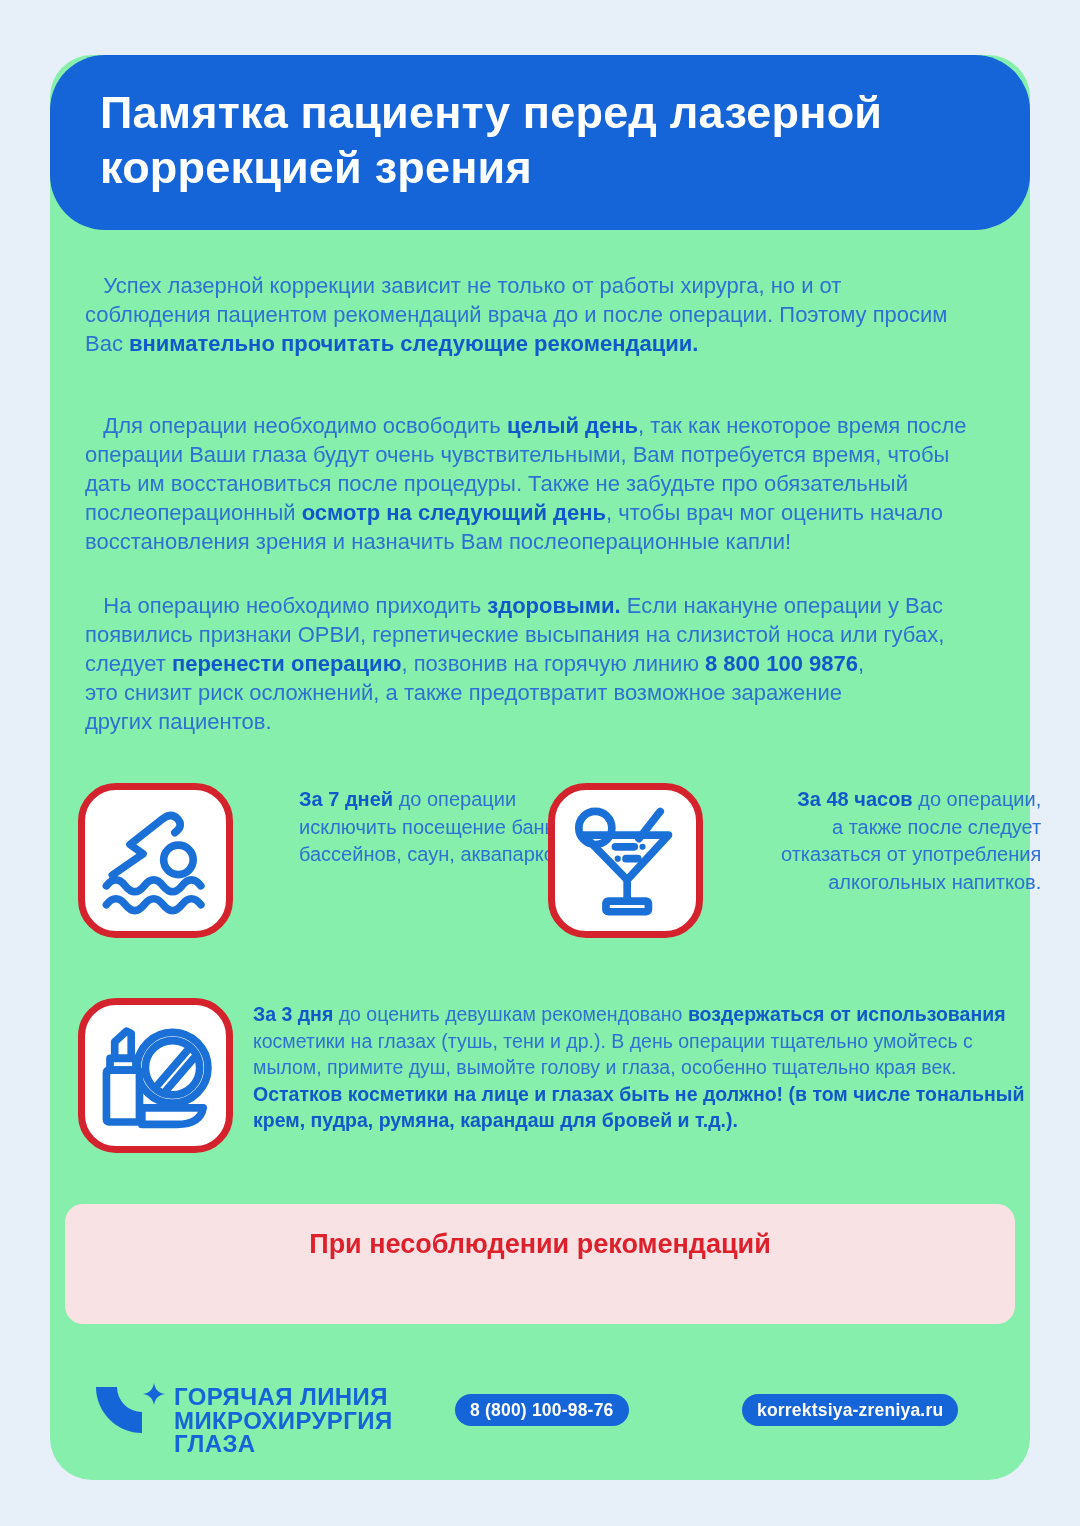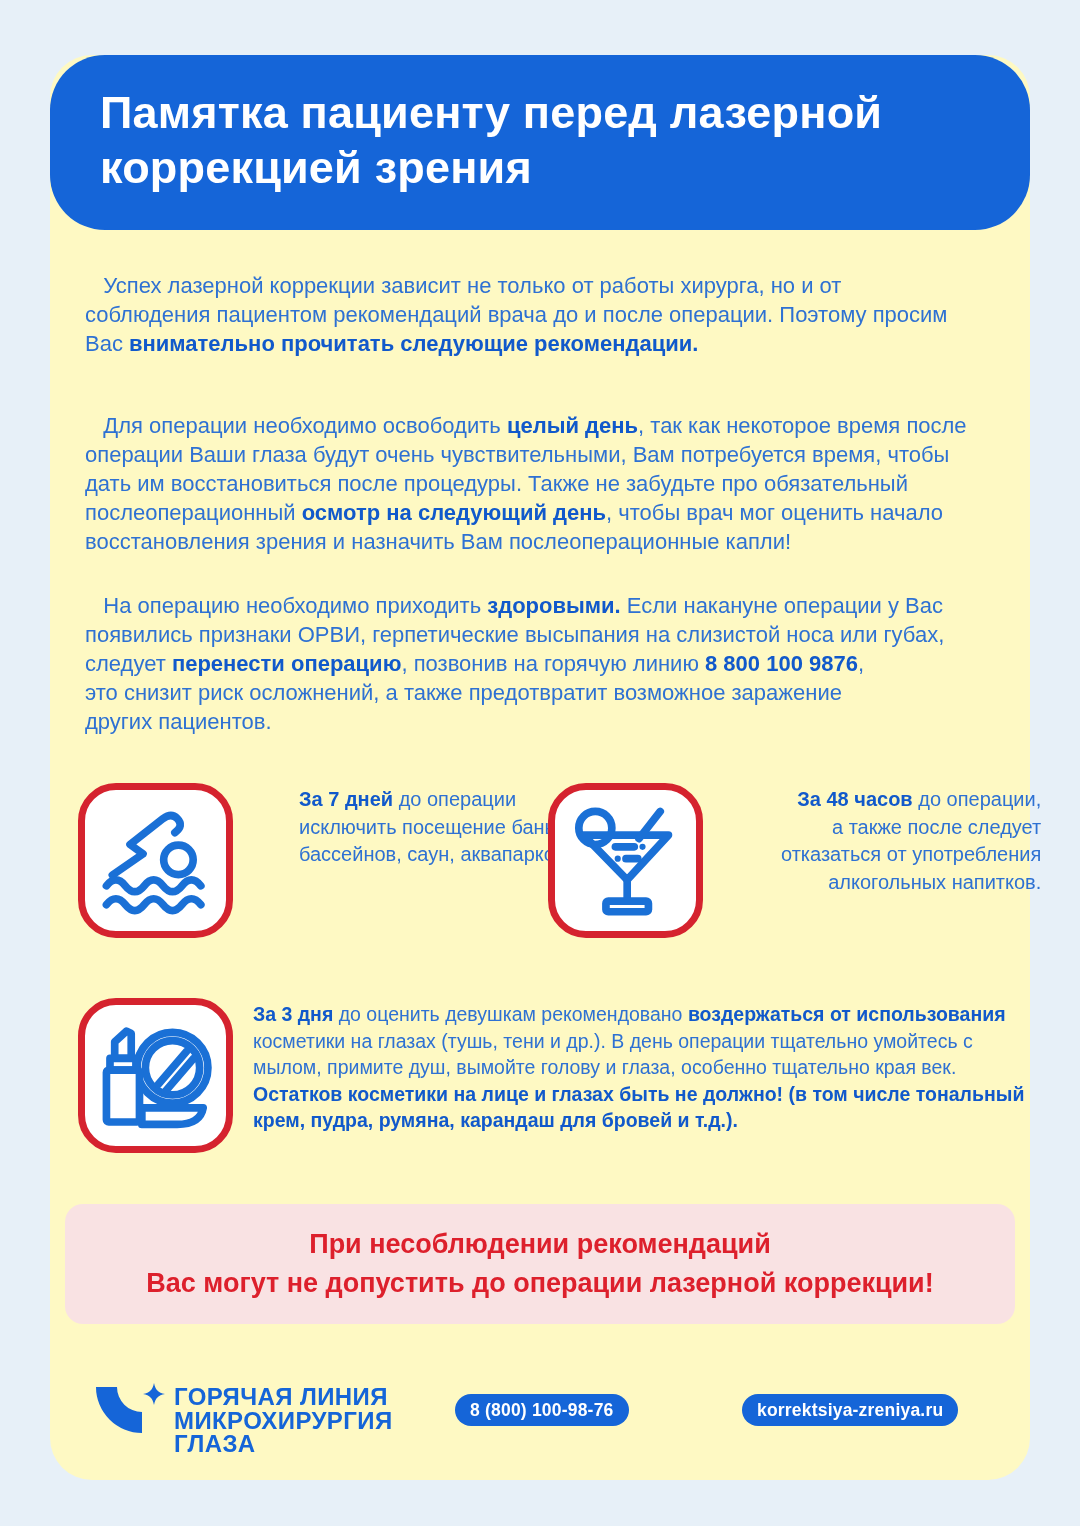--- a/index.html
+++ b/index.html
@@ -4,21 +4,21 @@
 <style>
   html,body{margin:0;padding:0;}
   body{
     width:1080px;height:1526px;
     background:#e7f0f8;
     font-family:"Liberation Sans",sans-serif;
     position:relative;overflow:hidden;
   }
   .card{
     position:absolute;left:50px;top:55px;width:980px;height:1425px;
-    background:#fef9c3;border-radius:42px;
+    background:#86efac;border-radius:42px;
   }
   .hdr{
     position:absolute;left:0;top:0;width:980px;height:175px;
     background:#1565d8;border-radius:55px;
     color:#ffffff;font-weight:bold;font-size:45px;line-height:55px;
     padding:30px 0 0 50px;box-sizing:border-box;letter-spacing:.2px;
   }
   .rich{white-space:pre;position:absolute;color:#2e71d3;}
   .rich .b{font-weight:bold;color:#1159cb;}
   .para{font-size:22px;line-height:29px;left:35px;width:920px;}
@@ -121,21 +121,20 @@
     </svg>
   </div>
   <div class="rich cardtext3" style="left:203px;top:946px;"><span class="b">За 3 дня</span><span> до оценить девушкам рекомендовано </span><span class="b">воздержаться от использования</span><span>
 косметики на глазах (тушь, тени и др.). В день операции тщательно умойтесь с
 мылом, примите душ, вымойте голову и глаза, особенно тщательно края век.
 </span><span class="b">Остатков косметики на лице и глазах быть не должно! (в том числе тональный
 крем, пудра, румяна, карандаш для бровей и т.д.).</span></div>
 
   <div class="warn">
     <div>При несоблюдении рекомендаций</div>
-    <div>Вас могут не допустить до операции лазерной коррекции!</div>
   </div>
 
   <svg class="logo-mark" viewBox="0 0 80 60">
     <path fill="#1565d8" d="M6 6 A46 46 0 0 0 52 52 L52 31 A25 25 0 0 1 27 6 Z"></path>
     <path fill="#1565d8" d="M64 2 C65.5 9 68 11.5 75 13 C68 14.5 65.5 17 64 24 C62.5 17 60 14.5 53 13 C60 11.5 62.5 9 64 2 Z"></path>
   </svg>
   <div class="logo-text">
     <div>ГОРЯЧАЯ ЛИНИЯ</div>
     <div>МИКРОХИРУРГИЯ</div>
     <div>ГЛАЗА</div>

